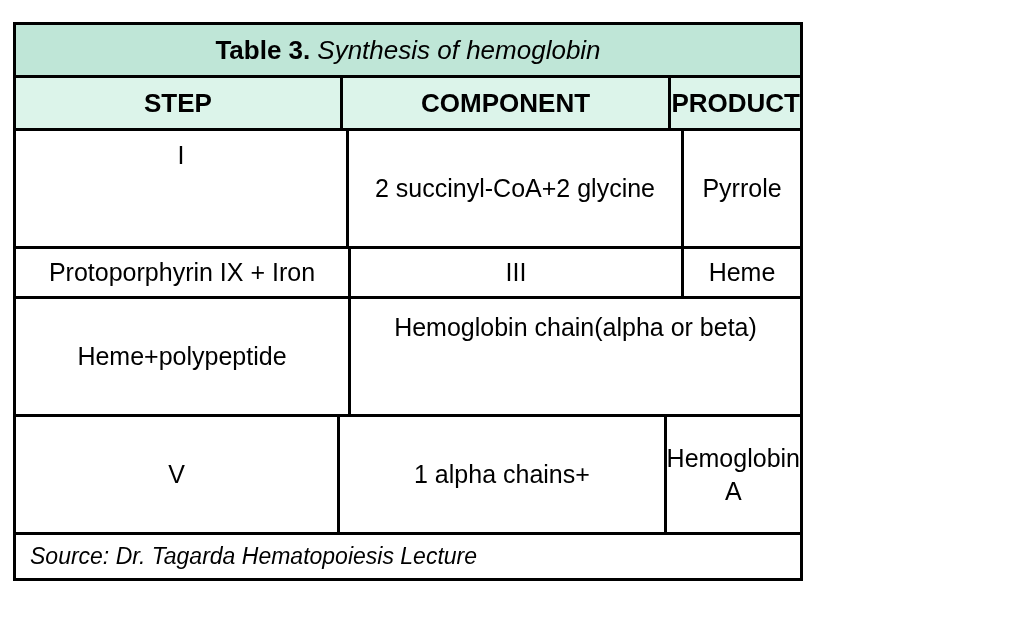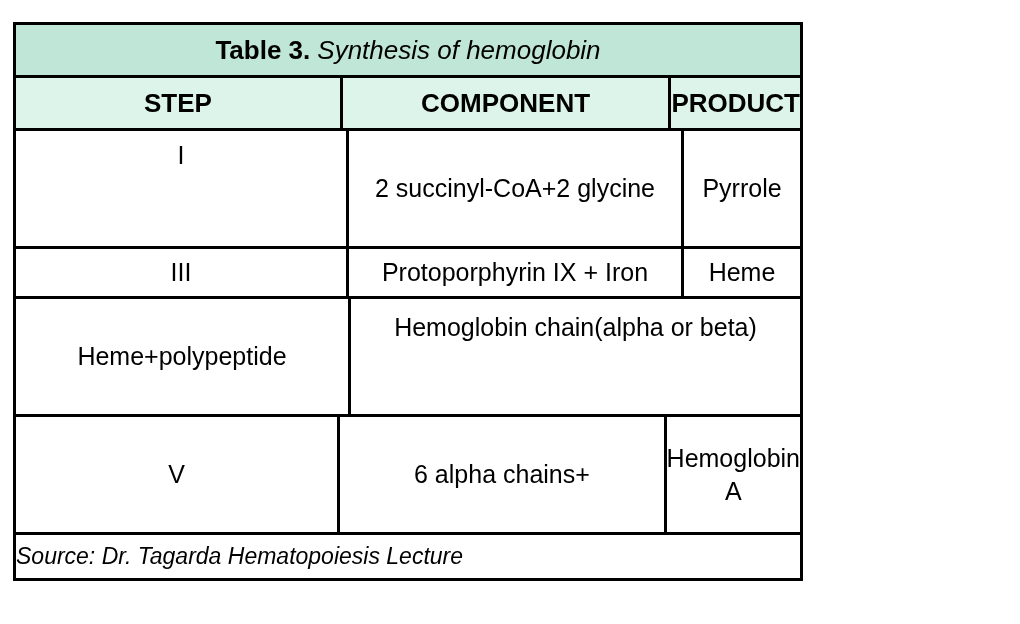--- a/index.html
+++ b/index.html
@@ -20,21 +20,21 @@
     .c2 { width: 335px; border-right: 3px solid #000; }
     .c3 { flex: 1; }
     .hdr { background: #dcf4ea; height: 53px; }
     .hdr .cell { font-weight: bold; font-size: 26px; }
     .r-tall { height: 118px; }
     .r-short { height: 50px; }
     .top-align { align-items: flex-start; padding-top: 8px; }
     .multi { flex-direction: row; }
     .redact { width: 300px; height: 38px; background: #0540f2;
               border: 1px solid #7a95e6; box-sizing: border-box; }
-    .source { height: 43px; display: flex; align-items: center; padding-left: 0;
+    .source { height: 43px; display: flex; align-items: center; padding-left: 14px;
               font-style: italic; font-size: 23px; }
   </style>
 </head>
 <body>
 
 <div class="tbl">
   <div class="title-row">
     <b>Table 3.</b>
     <i>Synthesis of hemoglobin</i>
   </div>
@@ -52,45 +52,45 @@
       <span>+</span>
       <span>2 glycine</span>
     </div>
     <div class="cell c3">
       <span>Pyrrole</span>
     </div>
   </div>
 
 
   <div class="row r-short">
-    <div class="cell c1">III</div>
     <div class="cell c2">
       <span>Protoporphyrin IX + Iron</span>
     </div>
+    <div class="cell c1">III</div>
     <div class="cell c3">
       <span>Heme</span>
     </div>
   </div>
 
   <div class="row r-tall">
     <div class="cell c2 multi">
       <span>Heme</span>
       <span>+</span>
       <span>polypeptide</span>
     </div>
     <div class="cell c3 multi top-align" style="padding-top:12px">
       <span>Hemoglobin chain</span>
       <span>(alpha or beta)</span>
     </div>
   </div>
 
   <div class="row r-tall">
     <div class="cell c1">V</div>
     <div class="cell c2 multi">
-      <span>6 alpha chains</span>
+      <span>1 alpha chains</span>
       <span>+</span>
     </div>
     <div class="cell c3">
       <span>Hemoglobin A</span>
     </div>
   </div>
 
   <div class="source">Source: Dr. Tagarda Hematopoiesis Lecture</div>
 </div>
 

